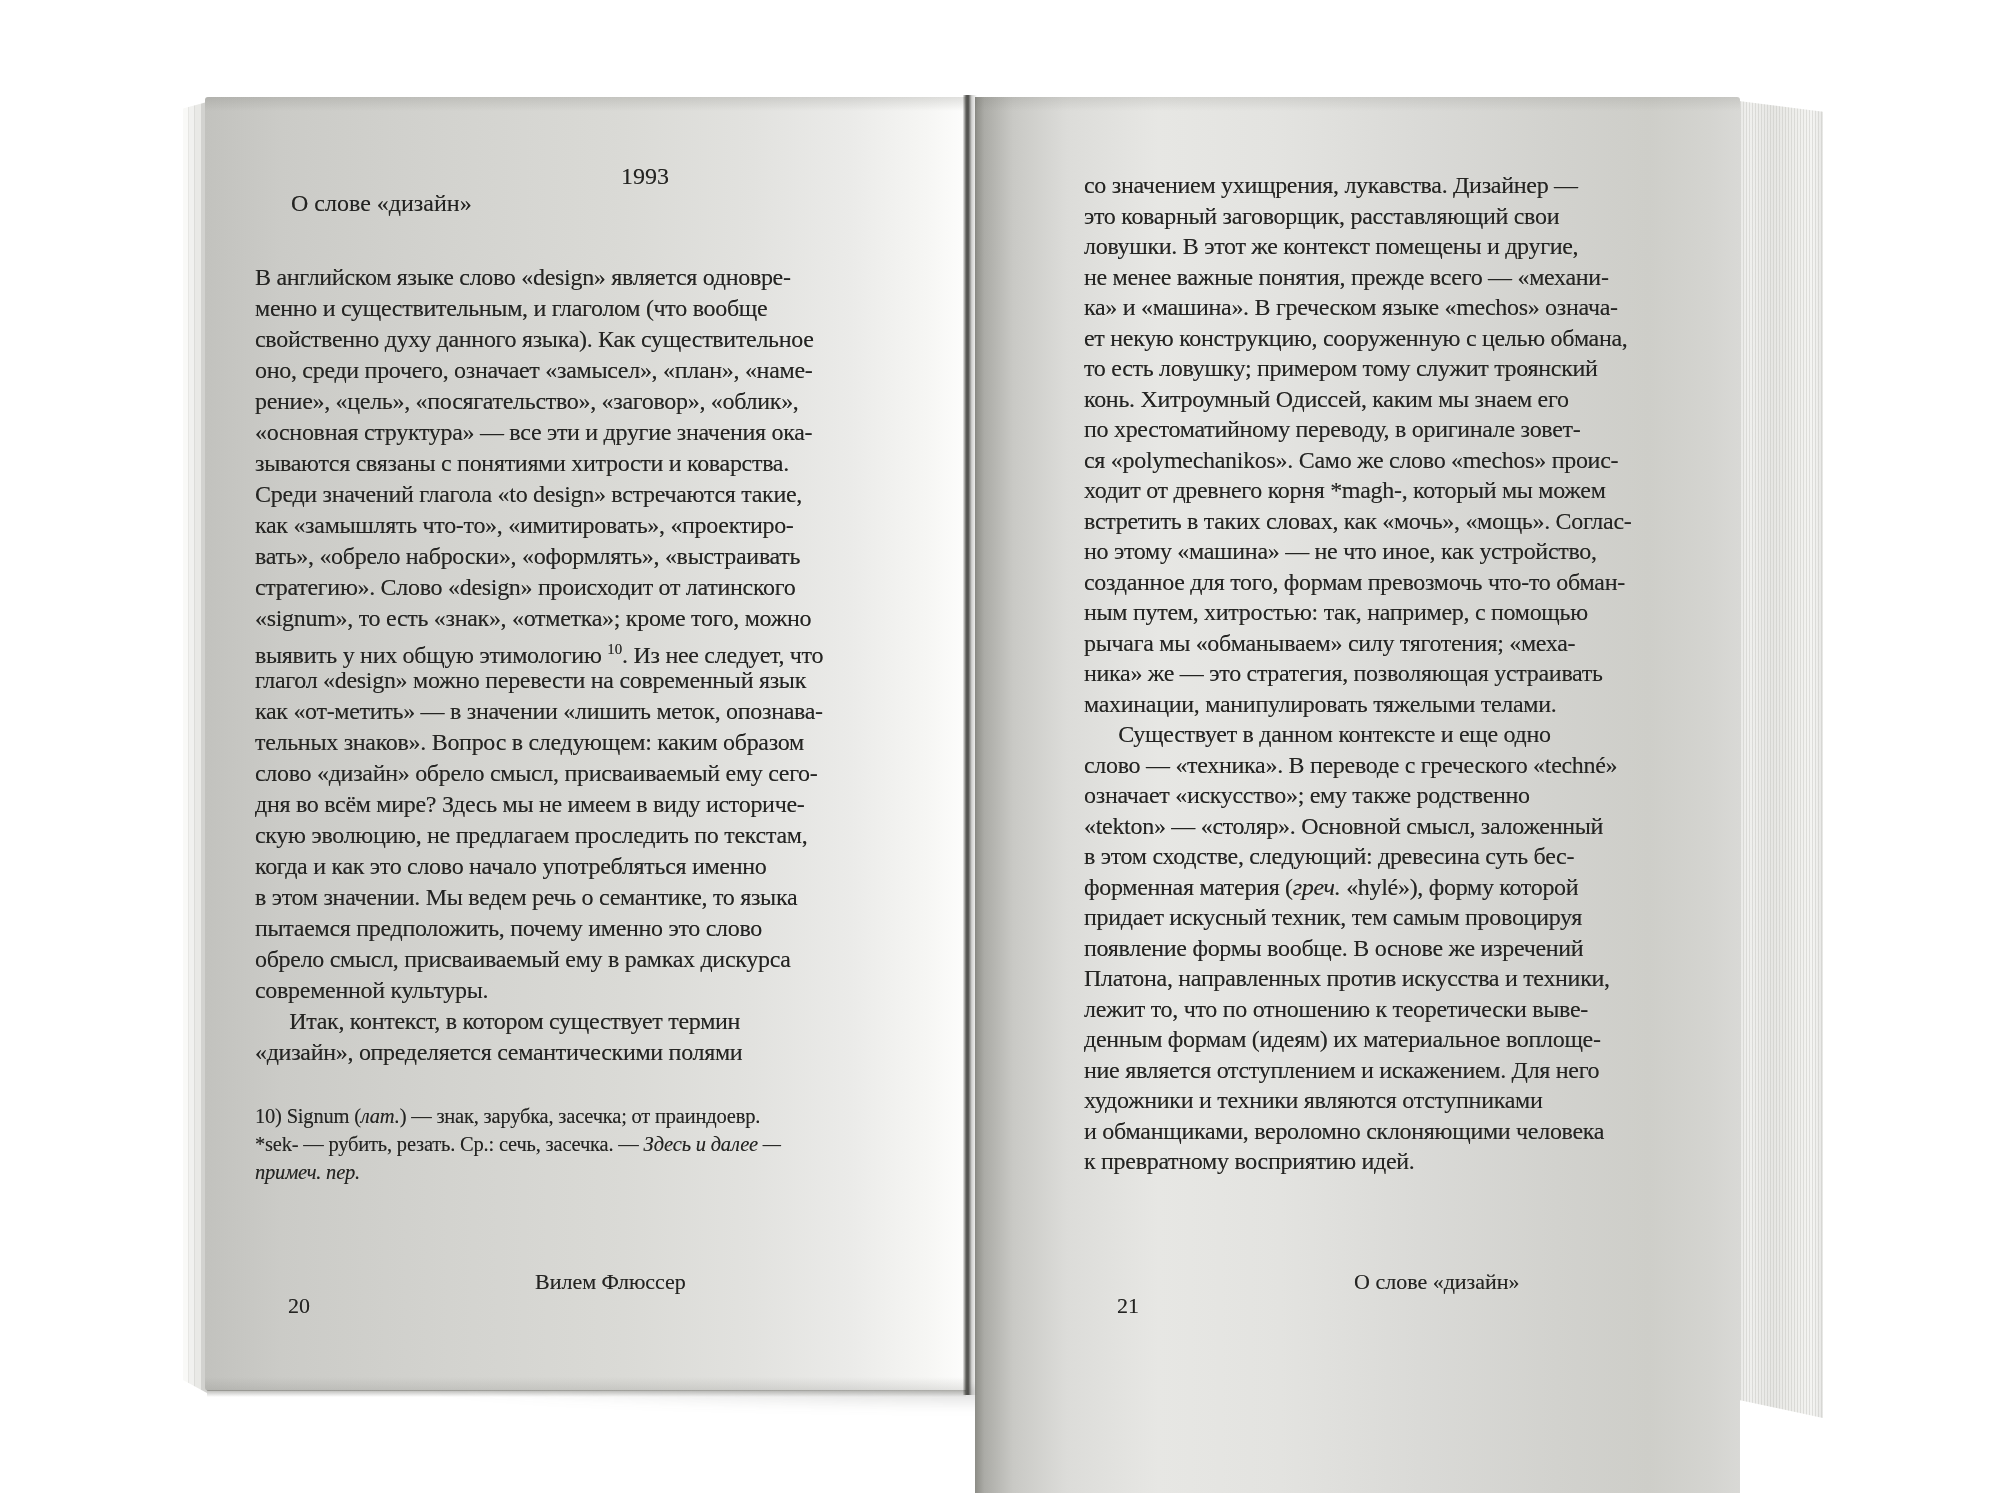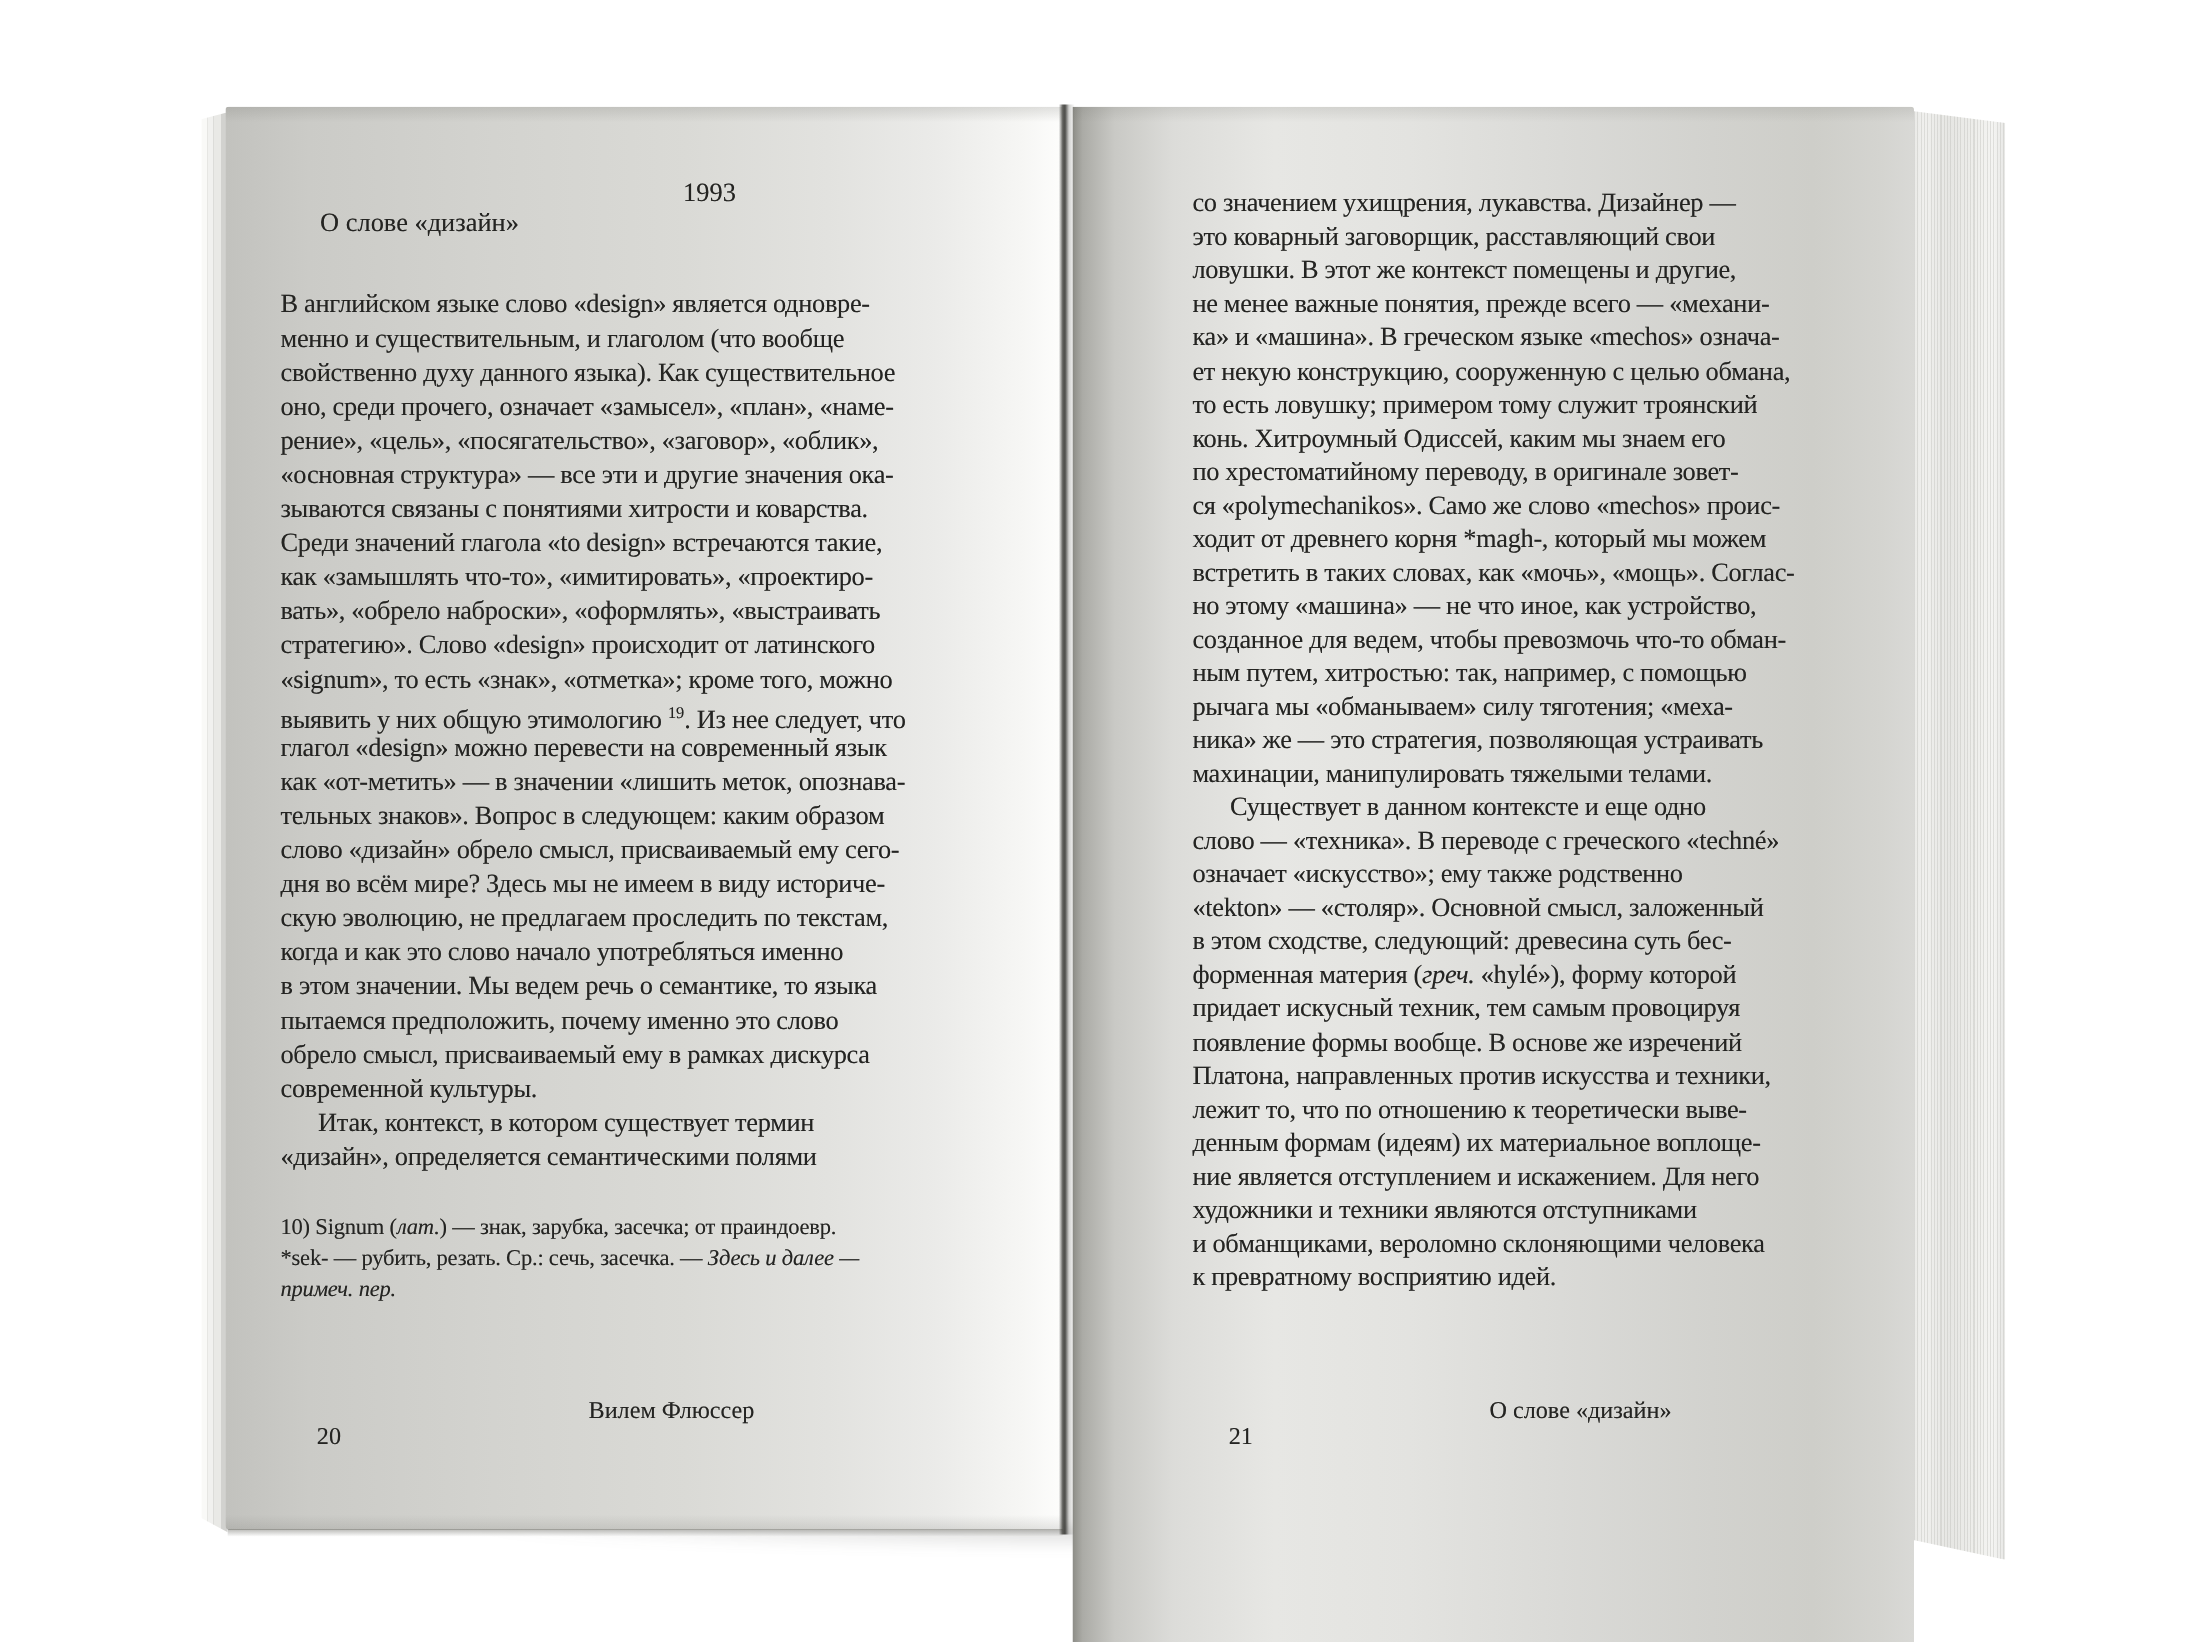--- a/index.html
+++ b/index.html
@@ -127,21 +127,21 @@
         <div class="line">свойственно духу данного языка). Как существительное</div>
         <div class="line">оно, среди прочего, означает «замысел», «план», «наме-</div>
         <div class="line">рение», «цель», «посягательство», «заговор», «облик»,</div>
         <div class="line">«основная структура» — все эти и другие значения ока-</div>
         <div class="line">зываются связаны с понятиями хитрости и коварства.</div>
         <div class="line">Среди значений глагола «to design» встречаются такие,</div>
         <div class="line">как «замышлять что-то», «имитировать», «проектиро-</div>
         <div class="line">вать», «обрело наброски», «оформлять», «выстраивать</div>
         <div class="line">стратегию». Слово «design» происходит от латинского</div>
         <div class="line">«signum», то есть «знак», «отметка»; кроме того, можно</div>
-        <div class="line">выявить у них общую этимологию <sup>19</sup>. Из нее следует, что</div>
+        <div class="line">выявить у них общую этимологию <sup>10</sup>. Из нее следует, что</div>
         <div class="line">глагол «design» можно перевести на современный язык</div>
         <div class="line">как «от-метить» — в значении «лишить меток, опознава-</div>
         <div class="line">тельных знаков». Вопрос в следующем: каким образом</div>
         <div class="line">слово «дизайн» обрело смысл, присваиваемый ему сего-</div>
         <div class="line">дня во всём мире? Здесь мы не имеем в виду историче-</div>
         <div class="line">скую эволюцию, не предлагаем проследить по текстам,</div>
         <div class="line">когда и как это слово начало употребляться именно</div>
         <div class="line">в этом значении. Мы ведем речь о семантике, то языка</div>
         <div class="line">пытаемся предположить, почему именно это слово</div>
         <div class="line">обрело смысл, присваиваемый ему в рамках дискурса</div>
@@ -170,21 +170,21 @@
         <div class="line">не менее важные понятия, прежде всего — «механи-</div>
         <div class="line">ка» и «машина». В греческом языке «mechos» означа-</div>
         <div class="line">ет некую конструкцию, сооруженную с целью обмана,</div>
         <div class="line">то есть ловушку; примером тому служит троянский</div>
         <div class="line">конь. Хитроумный Одиссей, каким мы знаем его</div>
         <div class="line">по хрестоматийному переводу, в оригинале зовет-</div>
         <div class="line">ся «polymechanikos». Само же слово «mechos» проис-</div>
         <div class="line">ходит от древнего корня *magh-, который мы можем</div>
         <div class="line">встретить в таких словах, как «мочь», «мощь». Соглас-</div>
         <div class="line">но этому «машина» — не что иное, как устройство,</div>
-        <div class="line">созданное для ведем, чтобы превозмочь что-то обман-</div>
+        <div class="line">созданное для того, формам превозмочь что-то обман-</div>
         <div class="line">ным путем, хитростью: так, например, с помощью</div>
         <div class="line">рычага мы «обманываем» силу тяготения; «меха-</div>
         <div class="line">ника» же — это стратегия, позволяющая устраивать</div>
         <div class="line">махинации, манипулировать тяжелыми телами.</div>
         <div class="line">      Существует в данном контексте и еще одно</div>
         <div class="line">слово — «техника». В переводе с греческого «techné»</div>
         <div class="line">означает «искусство»; ему также родственно</div>
         <div class="line">«tekton» — «столяр». Основной смысл, заложенный</div>
         <div class="line">в этом сходстве, следующий: древесина суть бес-</div>
         <div class="line">форменная материя (<i>греч.</i> «hylé»), форму которой</div>

